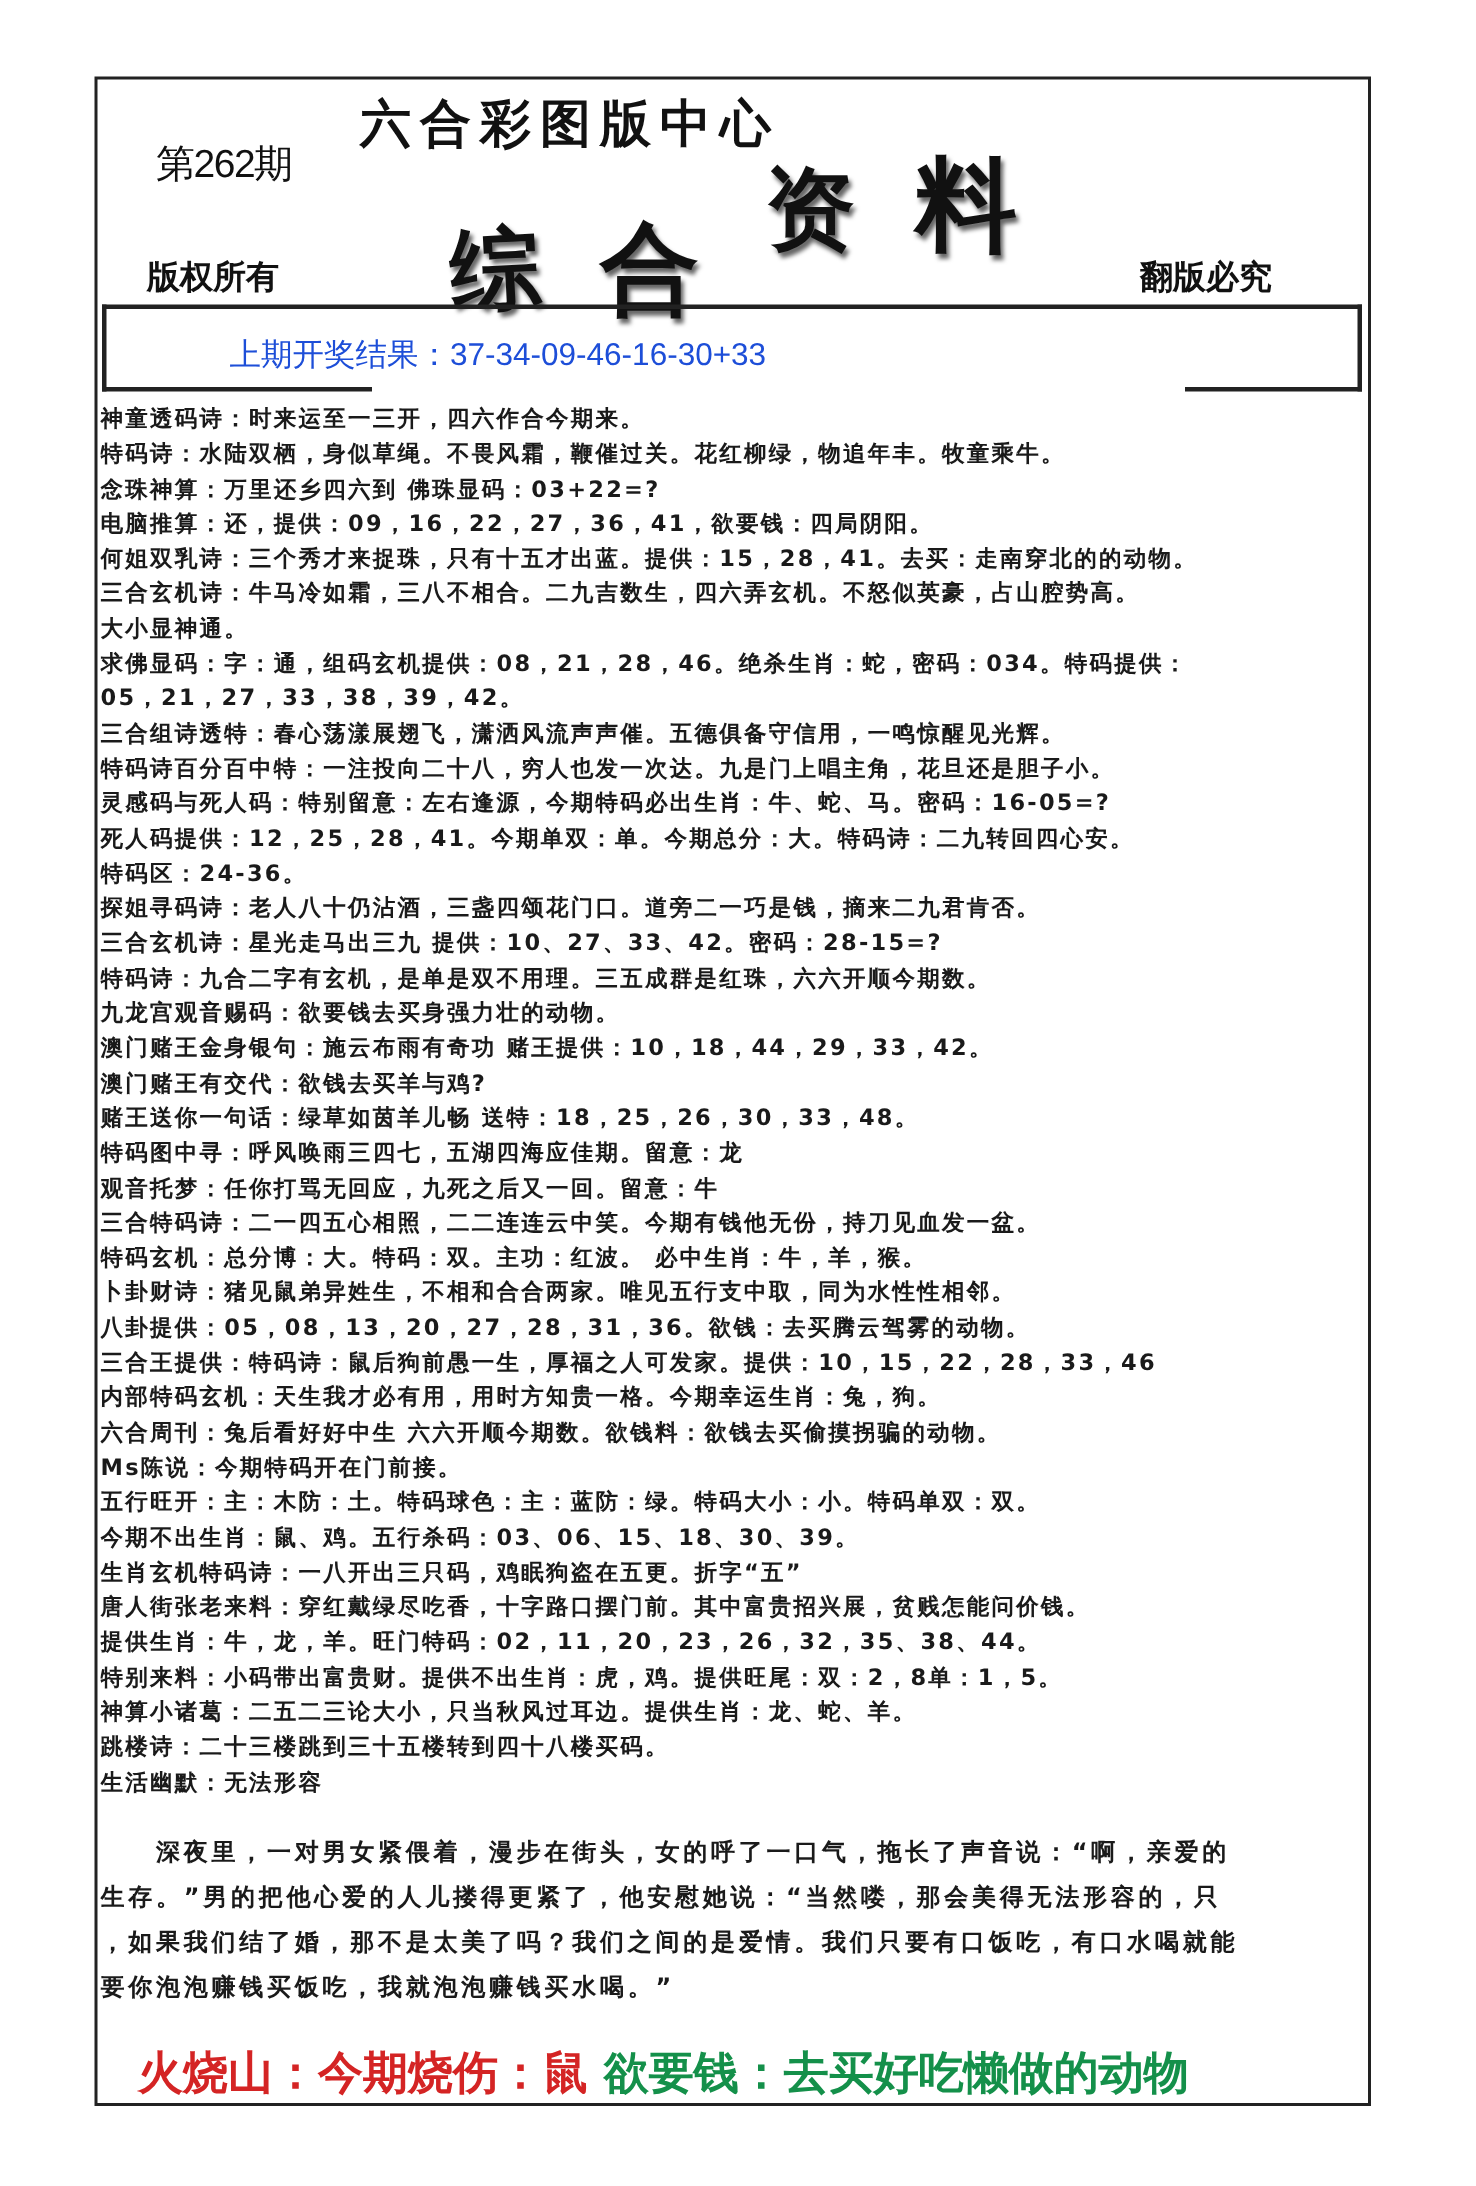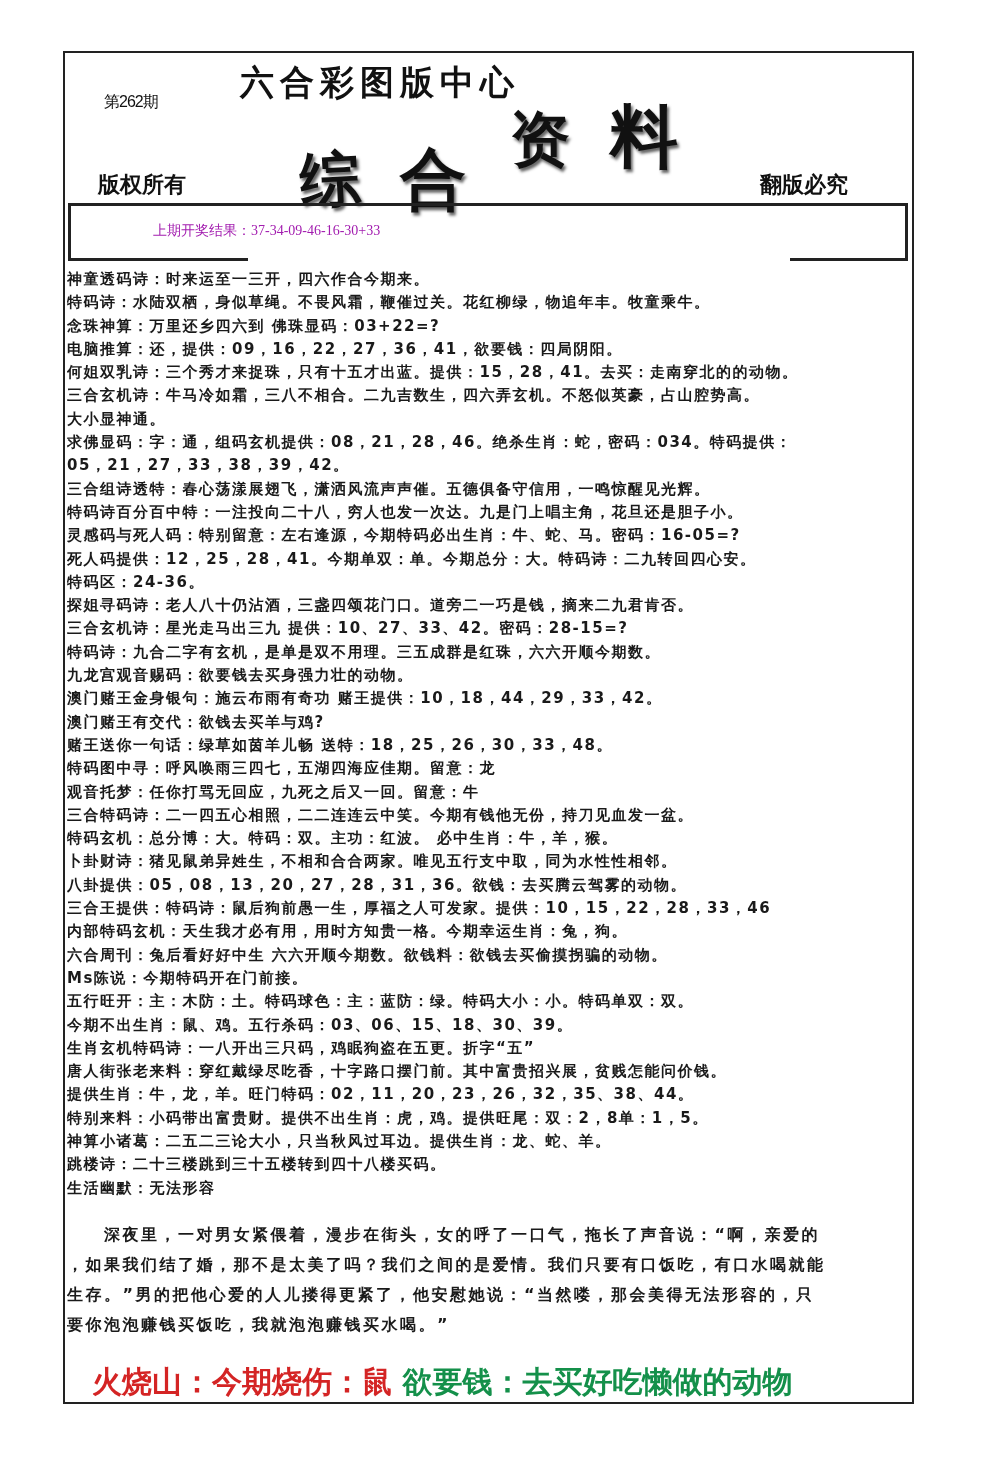--- a/index.html
+++ b/index.html
@@ -1,30 +1,30 @@
 <!DOCTYPE html>
 <html><head>
 <meta charset="utf-8">
 <style>
   html, body { margin: 0; padding: 0; background: #ffffff; }
   body { width: 984px; height: 1457px; position: relative; overflow: hidden; font-family: "DejaVu Sans", sans-serif; color: #111; }
   .frame { position: absolute; left: 63px; top: 51px; width: 851px; height: 1353px; border: 2px solid #222; box-sizing: border-box; }
-  .issue { position: absolute; left: 104px; top: 92px; font-family: "Liberation Sans", sans-serif; font-size: 16px; color: #111; letter-spacing: -1px; }
+  .issue { position: absolute; left: 104px; top: 92px; font-family: "Liberation Sans", sans-serif; font-size: 26px; color: #111; letter-spacing: -1px; }
   .center-title { position: absolute; left: 240px; top: 60px; width: 500px; text-align: left; font-family: "DejaVu Serif", serif; font-weight: bold; font-size: 34px; letter-spacing: 6px; color: #111; }
   .big-title { position: absolute; font-family: "DejaVu Serif", serif; font-weight: bold; color: #111; text-shadow: 2px 3px 3px #666; }
   .bt1 { left: 300px; top: 140px; font-size: 60px; transform: rotate(-3deg); }
   .bt2 { left: 400px; top: 135px; font-size: 66px; }
   .bt3 { left: 510px; top: 100px; font-size: 60px; }
   .bt4 { left: 610px; top: 92px; font-size: 68px; }
   .copyright-left { position: absolute; left: 98px; top: 170px; font-family: "DejaVu Serif", serif; font-weight: bold; font-size: 22px; }
   .copyright-right { position: absolute; left: 760px; top: 170px; font-family: Liberation Serif, serif; font-weight: bold; font-size: 22px; }
   .result-box { position: absolute; left: 68px; top: 203px; width: 840px; height: 58px; border: 3px solid #222; border-bottom: none; box-sizing: border-box; }
   .result-box .bottom-left { position: absolute; left: -3px; bottom: 0; width: 180px; border-bottom: 3px solid #222; }
   .result-box .bottom-right { position: absolute; right: -3px; bottom: 0; width: 118px; border-bottom: 3px solid #222; }
-  .result-text { position: absolute; left: 153px; top: 222px; font-family: Liberation Serif, serif; font-size: 14px; color: #a21caf; }
+  .result-text { position: absolute; left: 153px; top: 222px; font-family: Liberation Sans, sans-serif; font-size: 21px; color: #1d4ed8; }
   .lines { position: absolute; left: 67px; top: 268px; width: 845px; }
   .line { height: 23.3px; line-height: 23.3px; font-size: 15px; white-space: nowrap; overflow: hidden; font-weight: bold; color: #1a1a1a; letter-spacing: 1.5px; }
   .story { position: absolute; left: 67px; top: 1220px; width: 840px; }
   .story .sline { height: 30px; line-height: 30px; font-size: 16px; font-weight: bold; white-space: nowrap; overflow: hidden; letter-spacing: 2.5px; color:#1a1a1a; }
   .footer { position: absolute; left: 92px; top: 1362px; font-family: "DejaVu Serif", serif; font-weight: bold; font-size: 30px; white-space: nowrap; letter-spacing: 0px; }
   .footer .red { color: #d42424; }
   .footer .green { color: #14904a; text-align: center; }
 </style>
 </head>
 <body>
@@ -84,20 +84,20 @@
     <div class="line">唐人街张老来料：穿红戴绿尽吃香，十字路口摆门前。其中富贵招兴展，贫贱怎能问价钱。</div>
     <div class="line">提供生肖：牛，龙，羊。旺门特码：02，11，20，23，26，32，35、38、44。</div>
     <div class="line">特别来料：小码带出富贵财。提供不出生肖：虎，鸡。提供旺尾：双：2，8单：1，5。</div>
     <div class="line">神算小诸葛：二五二三论大小，只当秋风过耳边。提供生肖：龙、蛇、羊。</div>
     <div class="line">跳楼诗：二十三楼跳到三十五楼转到四十八楼买码。</div>
     <div class="line">生活幽默：无法形容</div>
   </div>
 
 <div class="story" id="story">
     <div class="sline">　　深夜里，一对男女紧偎着，漫步在街头，女的呼了一口气，拖长了声音说：“啊，亲爱的</div>
+    <div class="sline">生存。”男的把他心爱的人儿搂得更紧了，他安慰她说：“当然喽，那会美得无法形容的，只</div>
     <div class="sline">，如果我们结了婚，那不是太美了吗？我们之间的是爱情。我们只要有口饭吃，有口水喝就能</div>
-    <div class="sline">生存。”男的把他心爱的人儿搂得更紧了，他安慰她说：“当然喽，那会美得无法形容的，只</div>
     <div class="sline">要你泡泡赚钱买饭吃，我就泡泡赚钱买水喝。”</div>
   </div>
 
 <div class="footer">
   <span class="red">火烧山：今期烧伤：鼠</span><span class="green"> 欲要钱：去买好吃懒做的动物</span>
 </div>
 
 </body></html>

